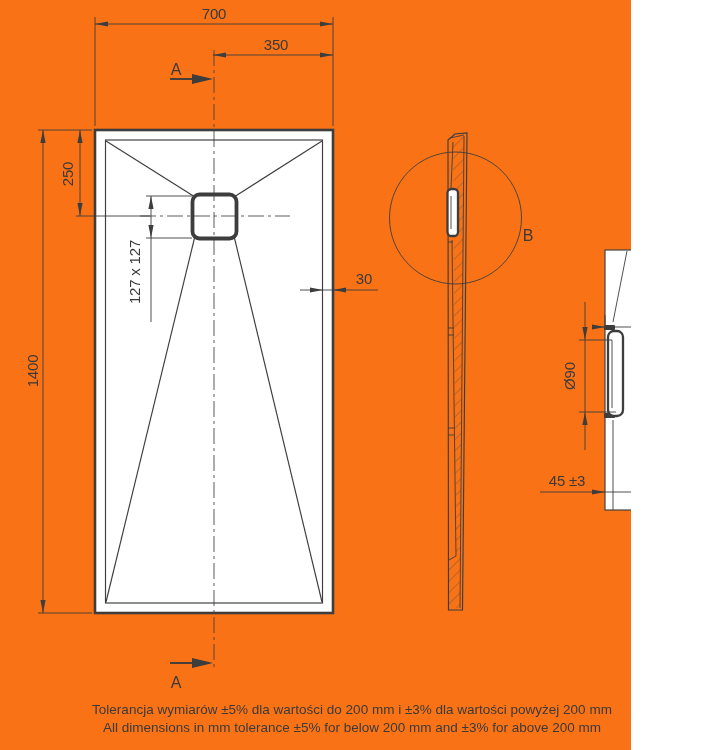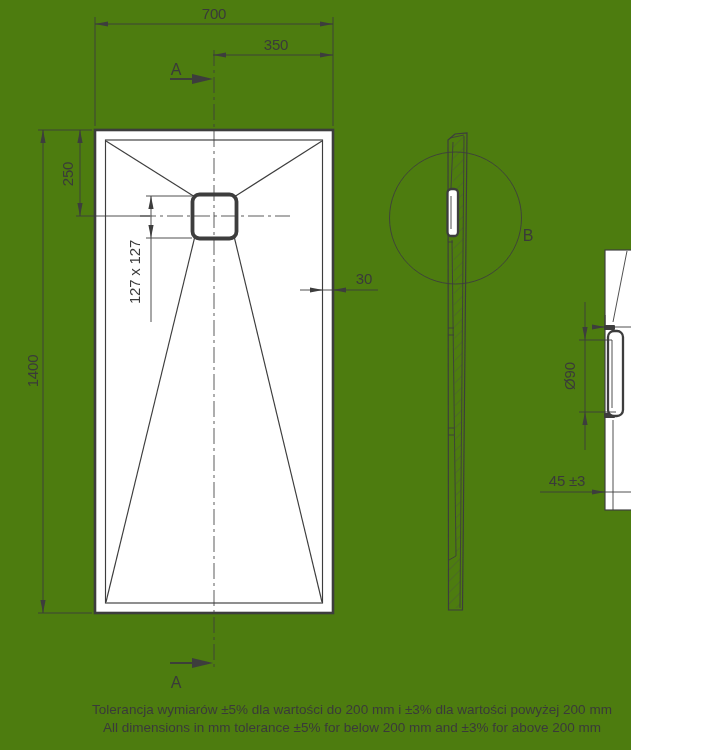--- a/index.html
+++ b/index.html
@@ -1,16 +1,16 @@
 <!DOCTYPE html>
 <html><head>
 <meta charset="utf-8">
 <style>
   html,body{margin:0;padding:0;background:#ffffff;}
-  .stage{position:relative;width:631px;height:750px;background:#4d7c0f;overflow:hidden;}
+  .stage{position:relative;width:631px;height:750px;background:#f97316;overflow:hidden;}
   svg{display:block;}
   .thin{stroke:#3d3d3d;stroke-width:0.9;fill:none;}
   .med{stroke:#3d3d3d;stroke-width:1.15;fill:none;}
   .medw{stroke:#3d3d3d;stroke-width:1.15;fill:#ffffff;}
   .thick{stroke:#3d3d3d;stroke-width:2.6;fill:#ffffff;}
   .drain{stroke:#3d3d3d;stroke-width:3.8;fill:none;}
   .drain2{stroke:#3d3d3d;stroke-width:2.3;fill:#ffffff;}
   .dim{stroke:#3d3d3d;stroke-width:0.9;fill:none;}
   .sec{stroke:#3d3d3d;stroke-width:1.9;fill:none;}
   .arr{fill:#3d3d3d;stroke:none;}

